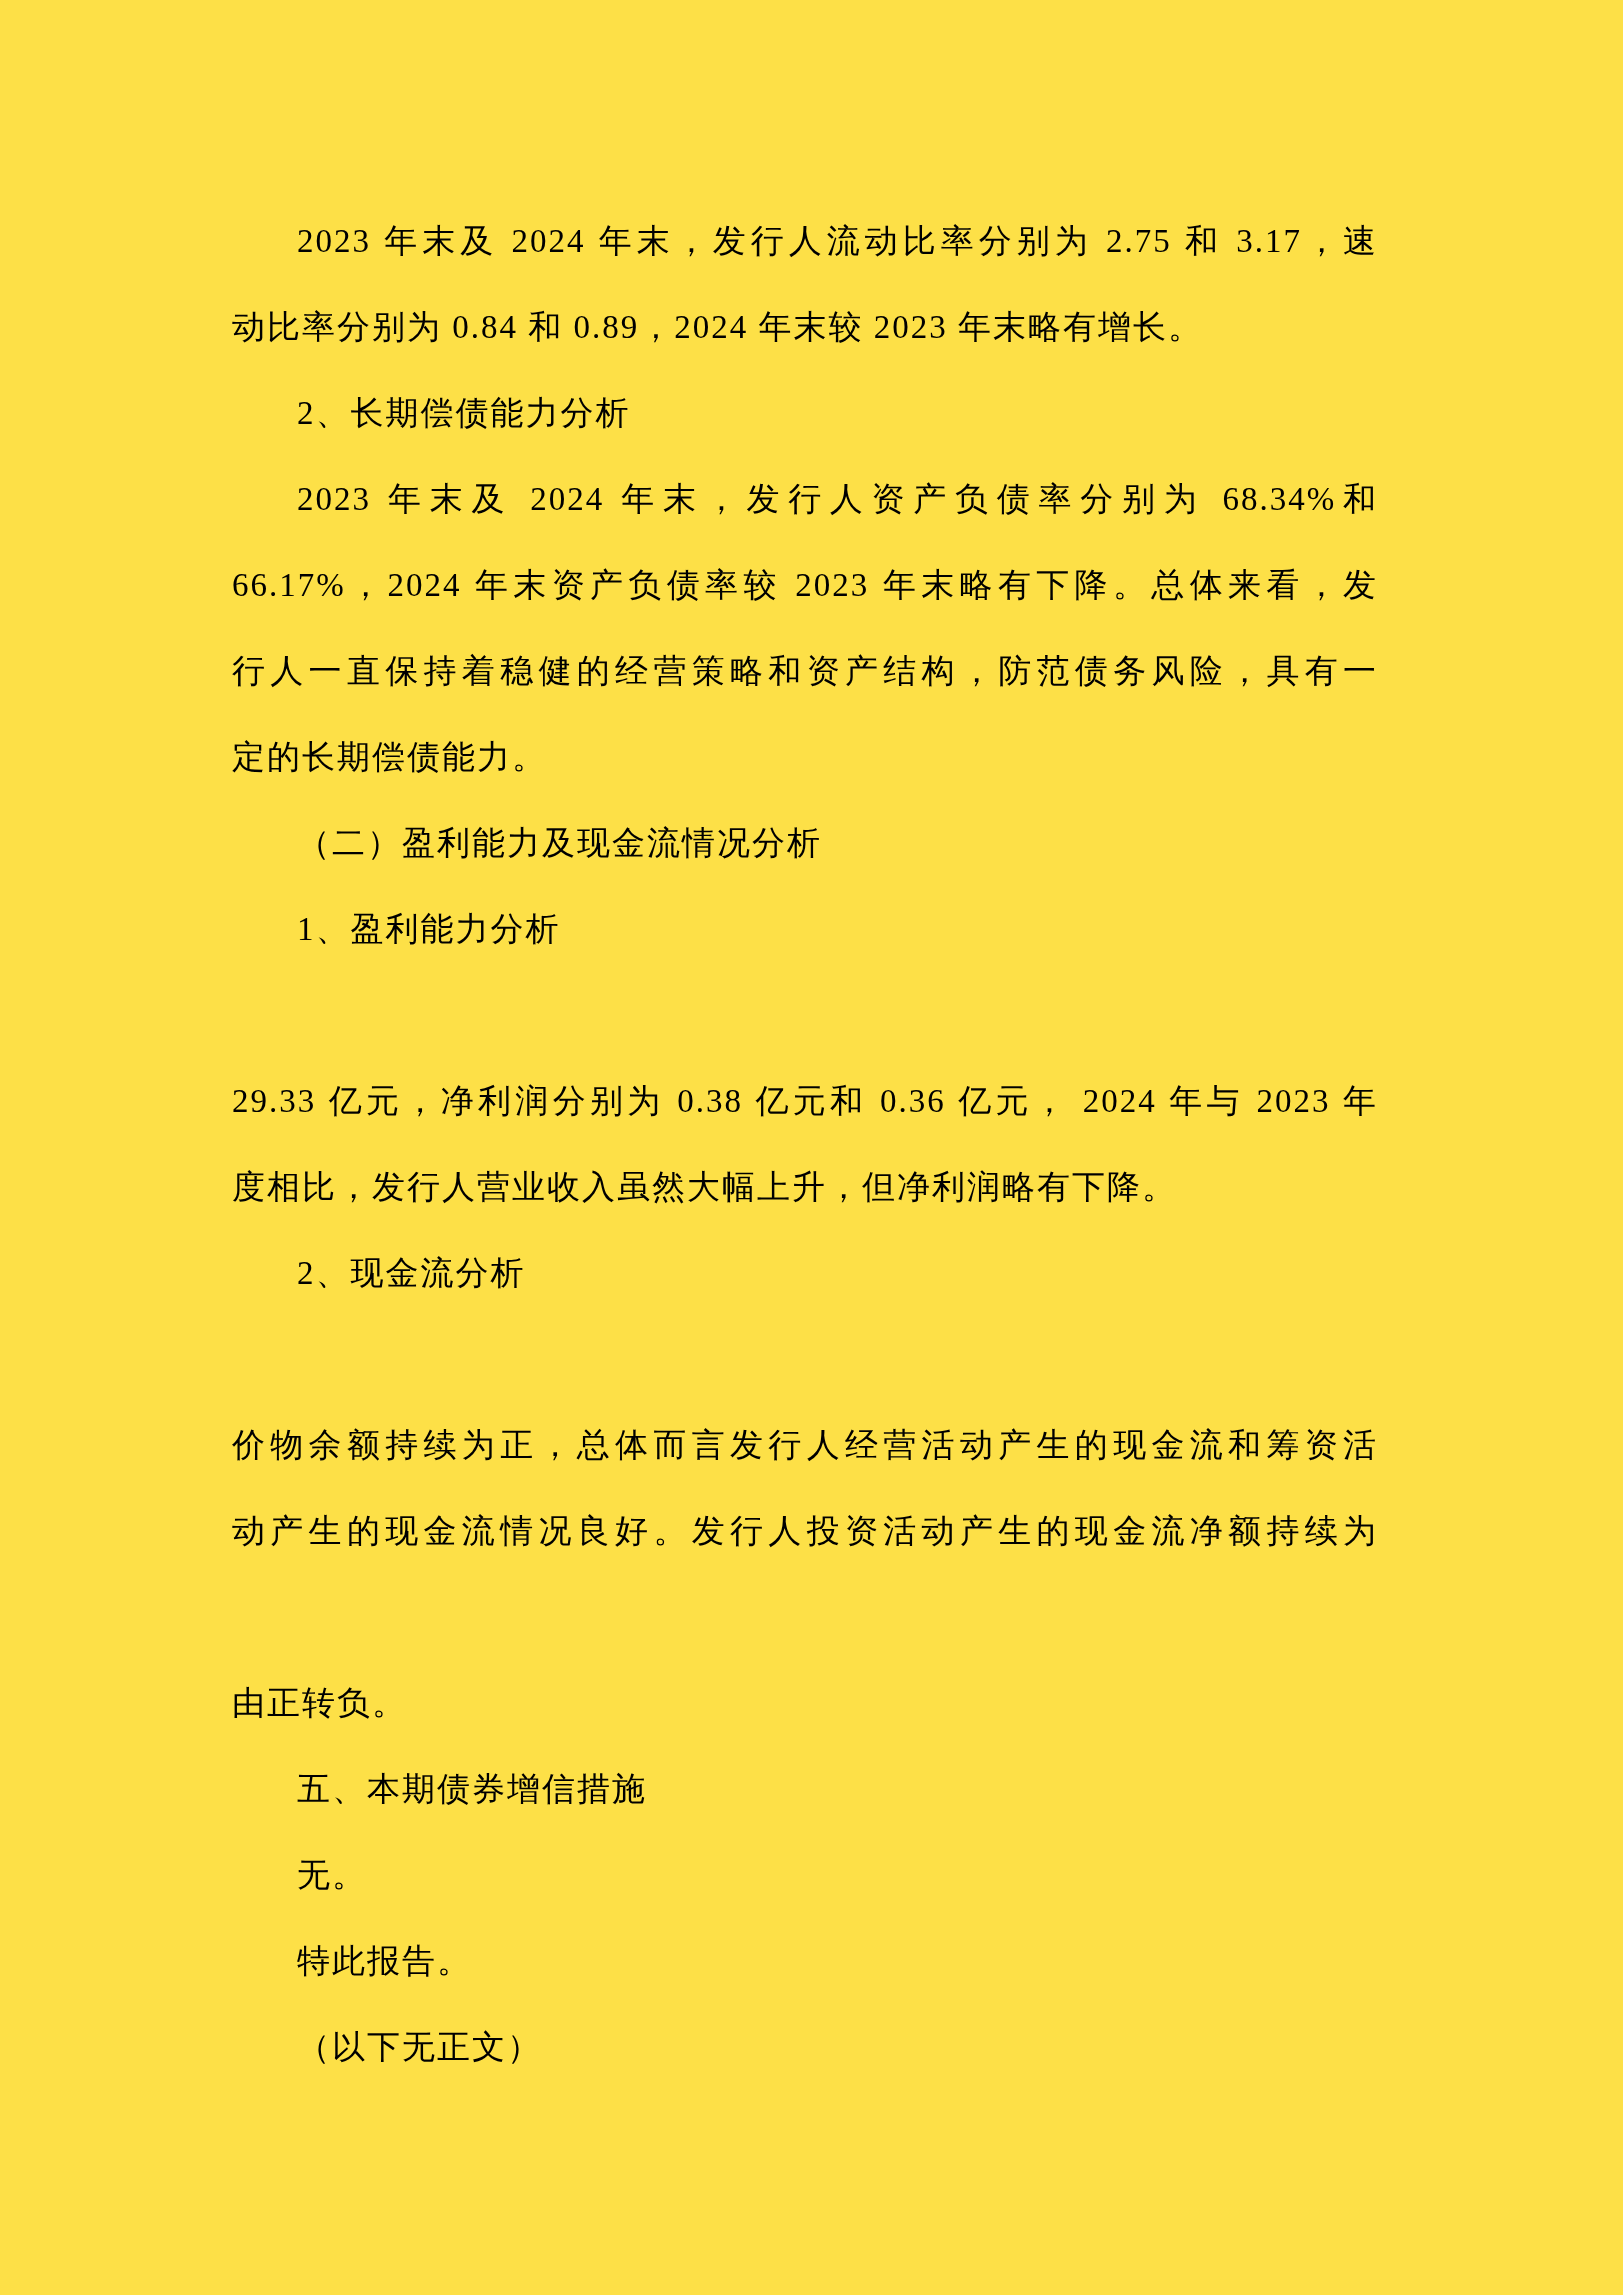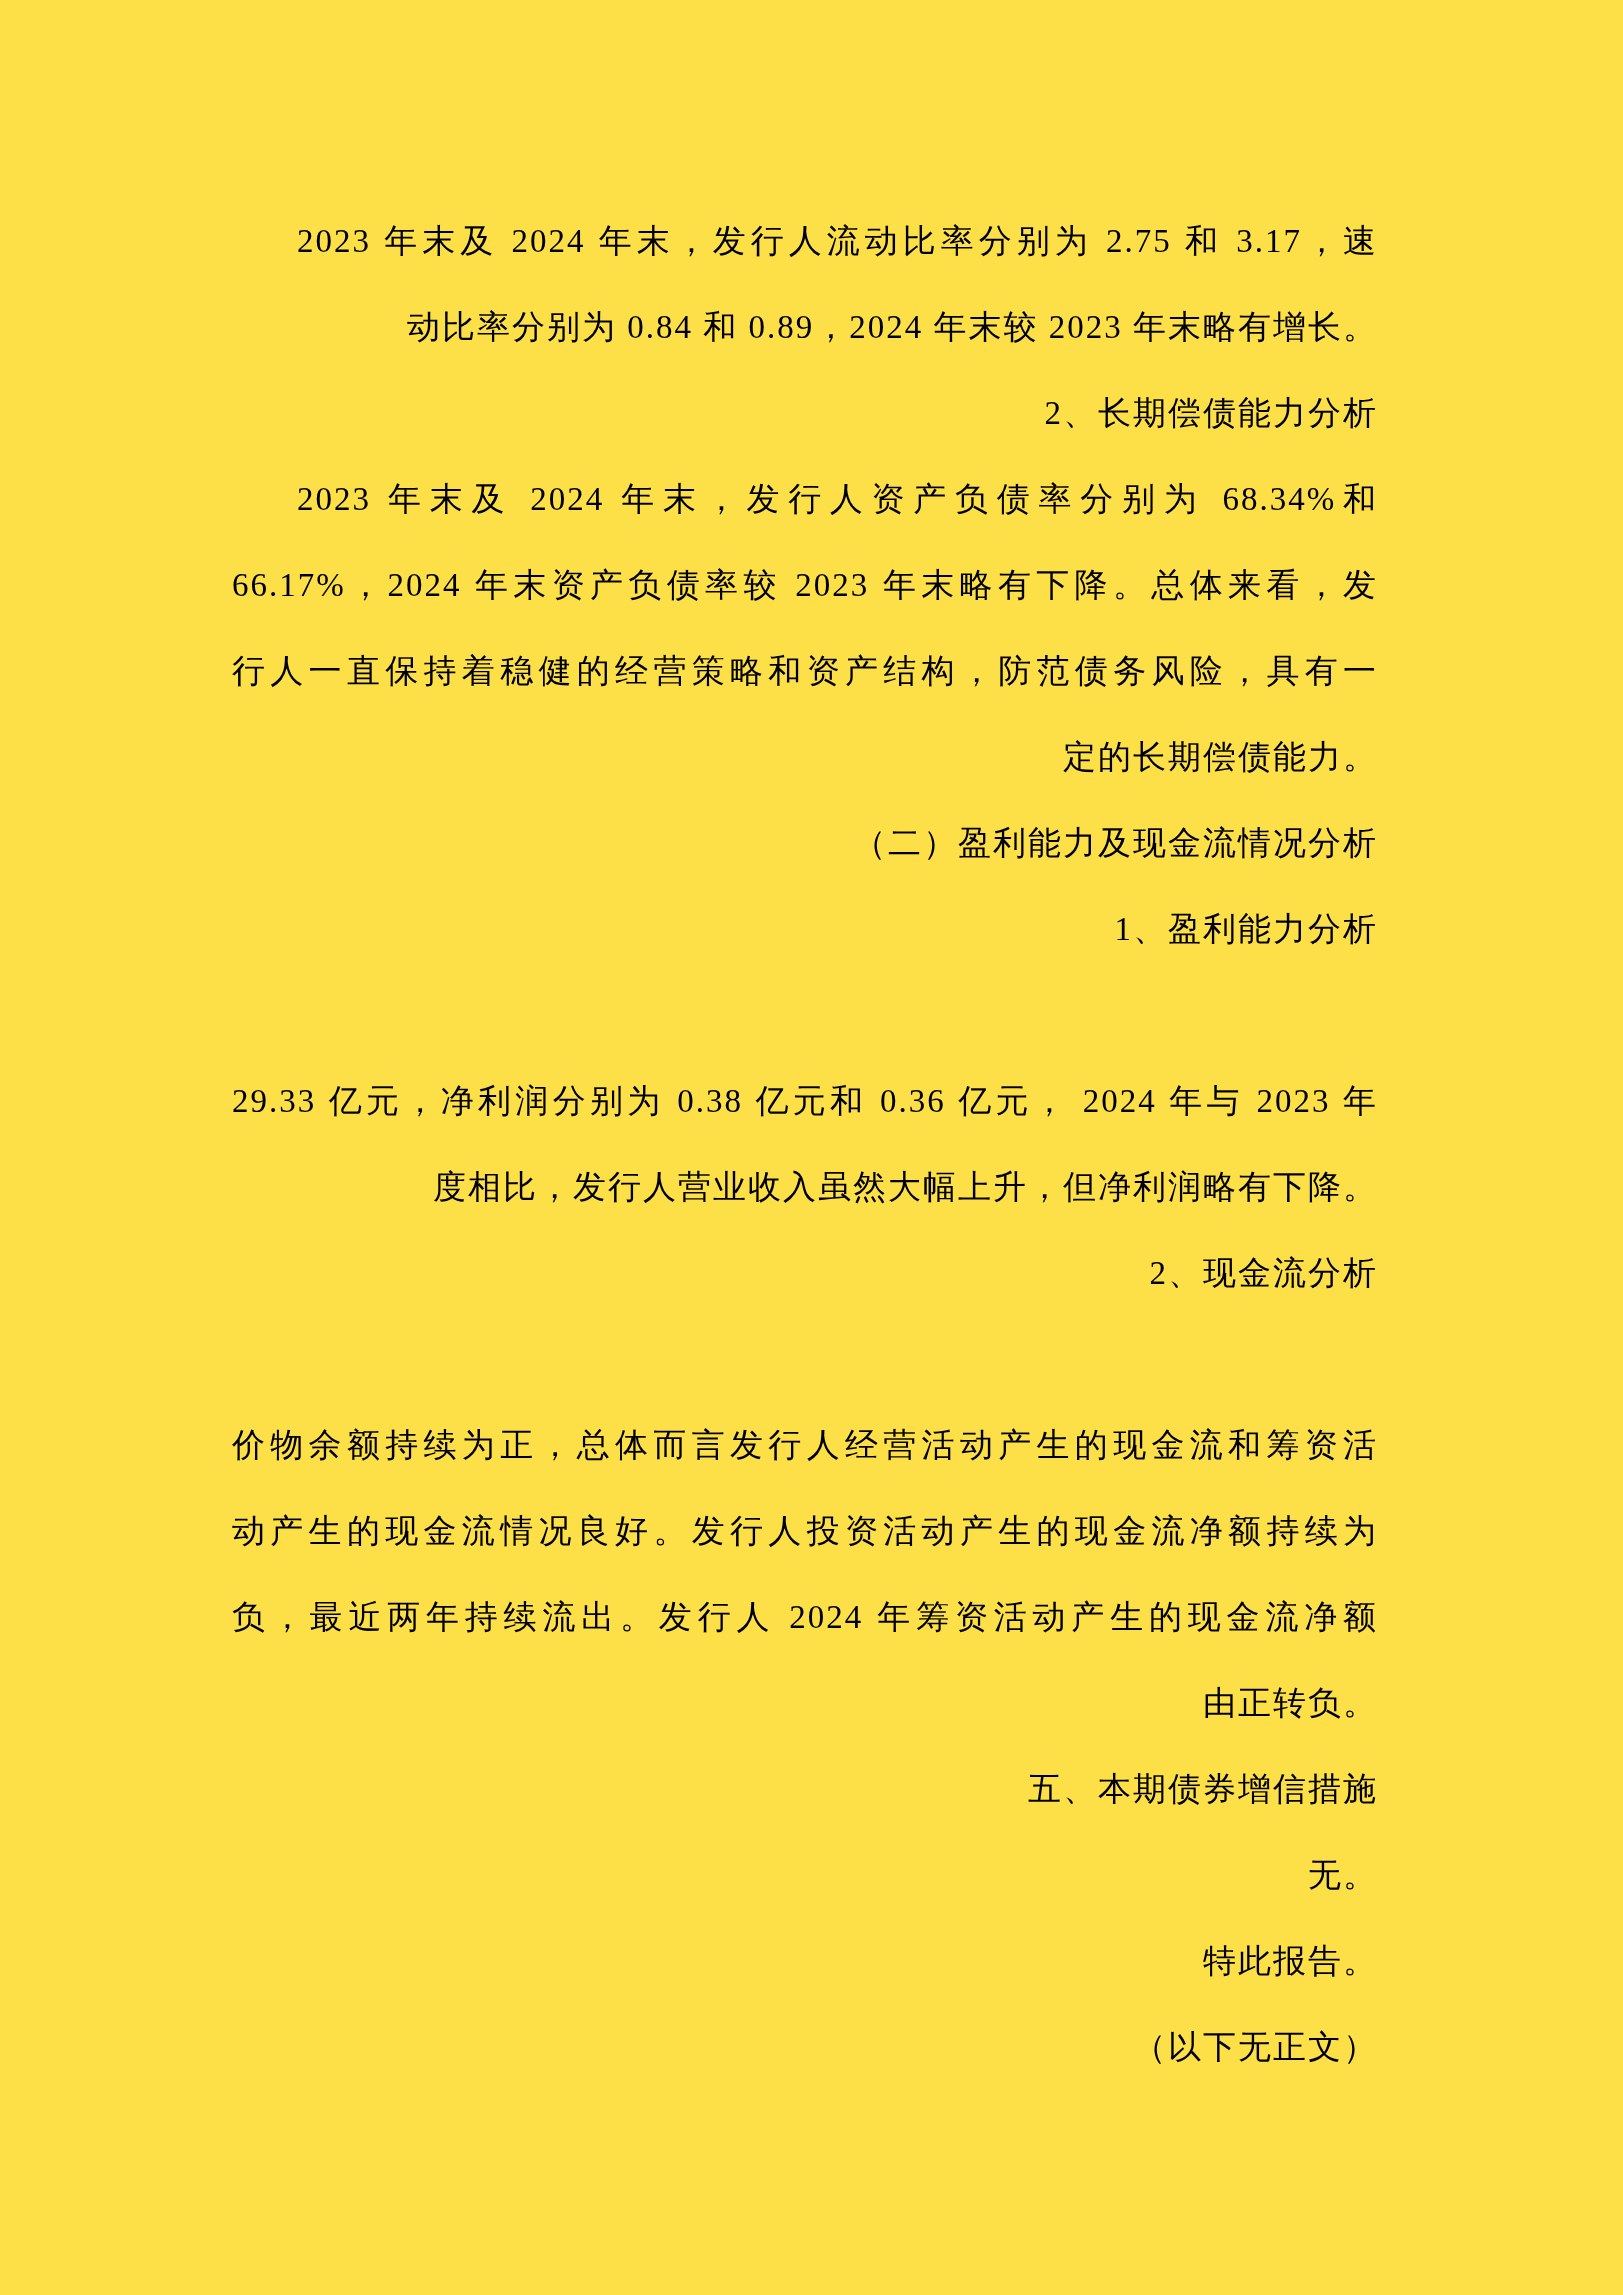--- a/index.html
+++ b/index.html
@@ -19,21 +19,20 @@
   .l {
     position: absolute;
     left: 232px;
     width: 1146px;
     top: calc(221px + var(--i) * 86px);
     font-size: 33px;
     line-height: 41px;
     letter-spacing: 2px;
     white-space: normal;
     color: #000000;
-    text-align: right;
   }
   .indent {
     text-indent: 65px;
   }
   .just {
     text-align: justify;
     text-align-last: justify;
   }
   .bold {
     font-weight: normal;
@@ -50,20 +49,19 @@
   <div class="l just" style="--i:4">66.17%，2024 年末资产负债率较 2023 年末略有下降。总体来看，发</div>
   <div class="l just" style="--i:5">行人一直保持着稳健的经营策略和资产结构，防范债务风险，具有一</div>
   <div class="l" style="--i:6">定的长期偿债能力。</div>
   <div class="l indent bold" style="--i:7">（二）盈利能力及现金流情况分析</div>
   <div class="l indent" style="--i:8">1、盈利能力分析</div>
   <div class="l just" style="--i:10">29.33 亿元，净利润分别为 0.38 亿元和 0.36 亿元， 2024 年与 2023 年</div>
   <div class="l" style="--i:11">度相比，发行人营业收入虽然大幅上升，但净利润略有下降。</div>
   <div class="l indent" style="--i:12">2、现金流分析</div>
   <div class="l just" style="--i:14">价物余额持续为正，总体而言发行人经营活动产生的现金流和筹资活</div>
   <div class="l just" style="--i:15">动产生的现金流情况良好。发行人投资活动产生的现金流净额持续为</div>
-  <div class="l just" style="--i:16">负，最近两年持续流出。发行人 2024 年筹资活动产生的现金流净额</div>
   <div class="l" style="--i:17">由正转负。</div>
   <div class="l indent bold" style="--i:18">五、本期债券增信措施</div>
   <div class="l indent" style="--i:19">无。</div>
   <div class="l indent" style="--i:20">特此报告。</div>
   <div class="l indent" style="--i:21">（以下无正文）</div>
 </div>
 
 
 </body></html>

